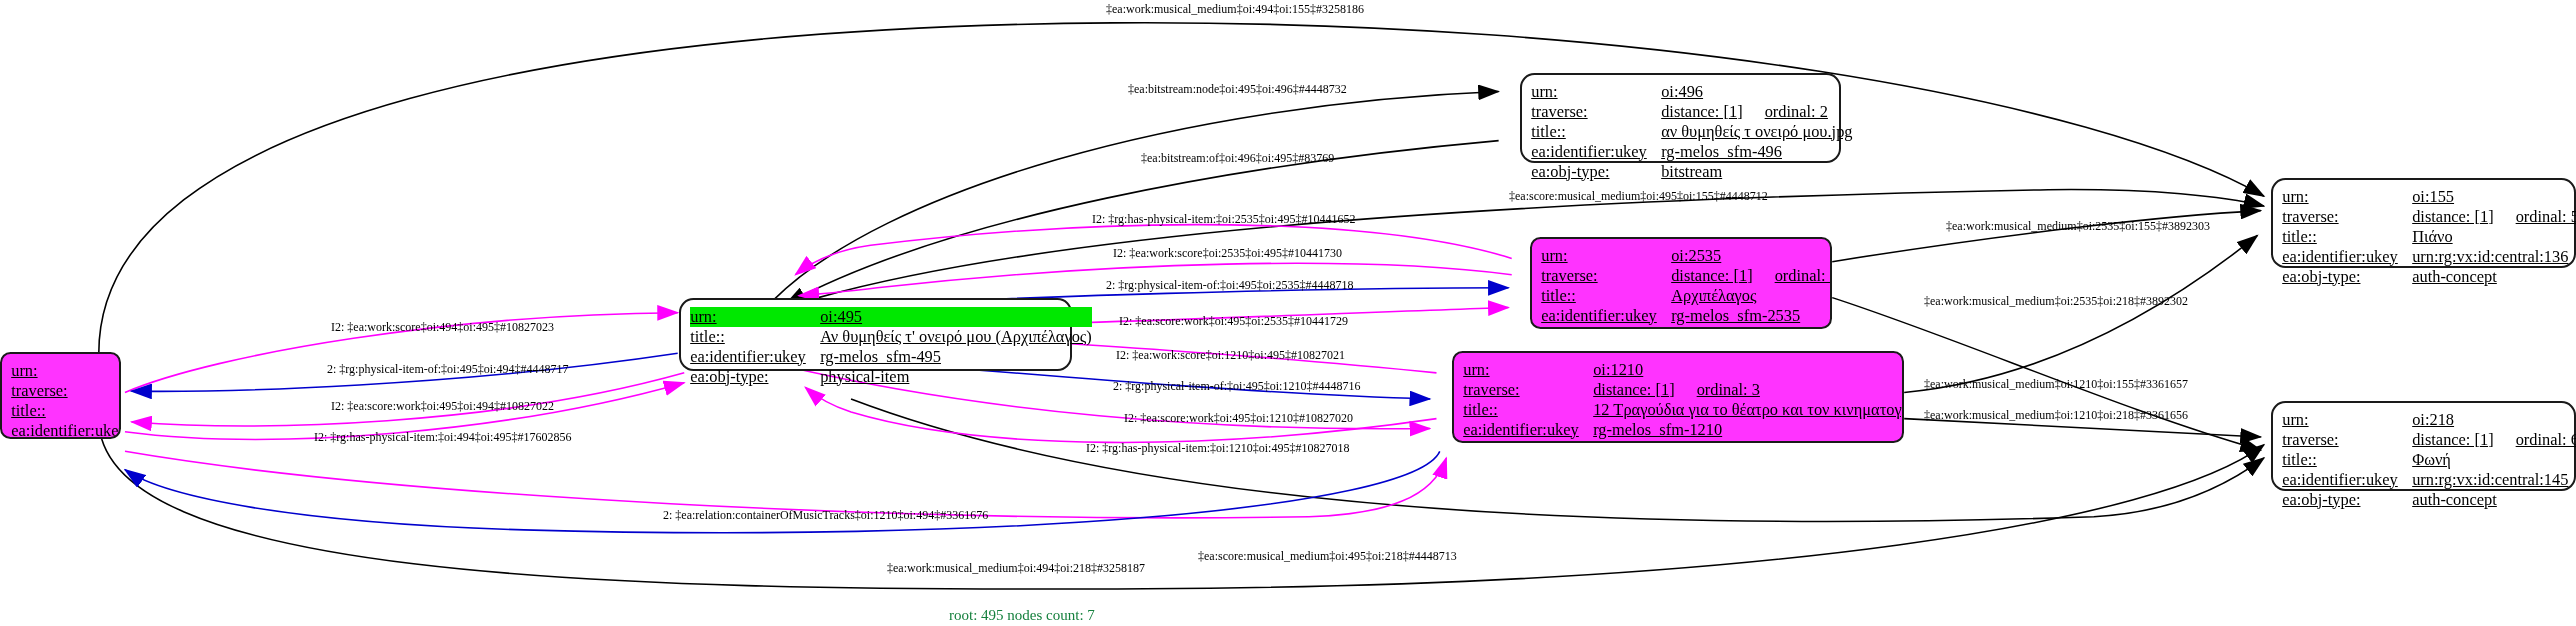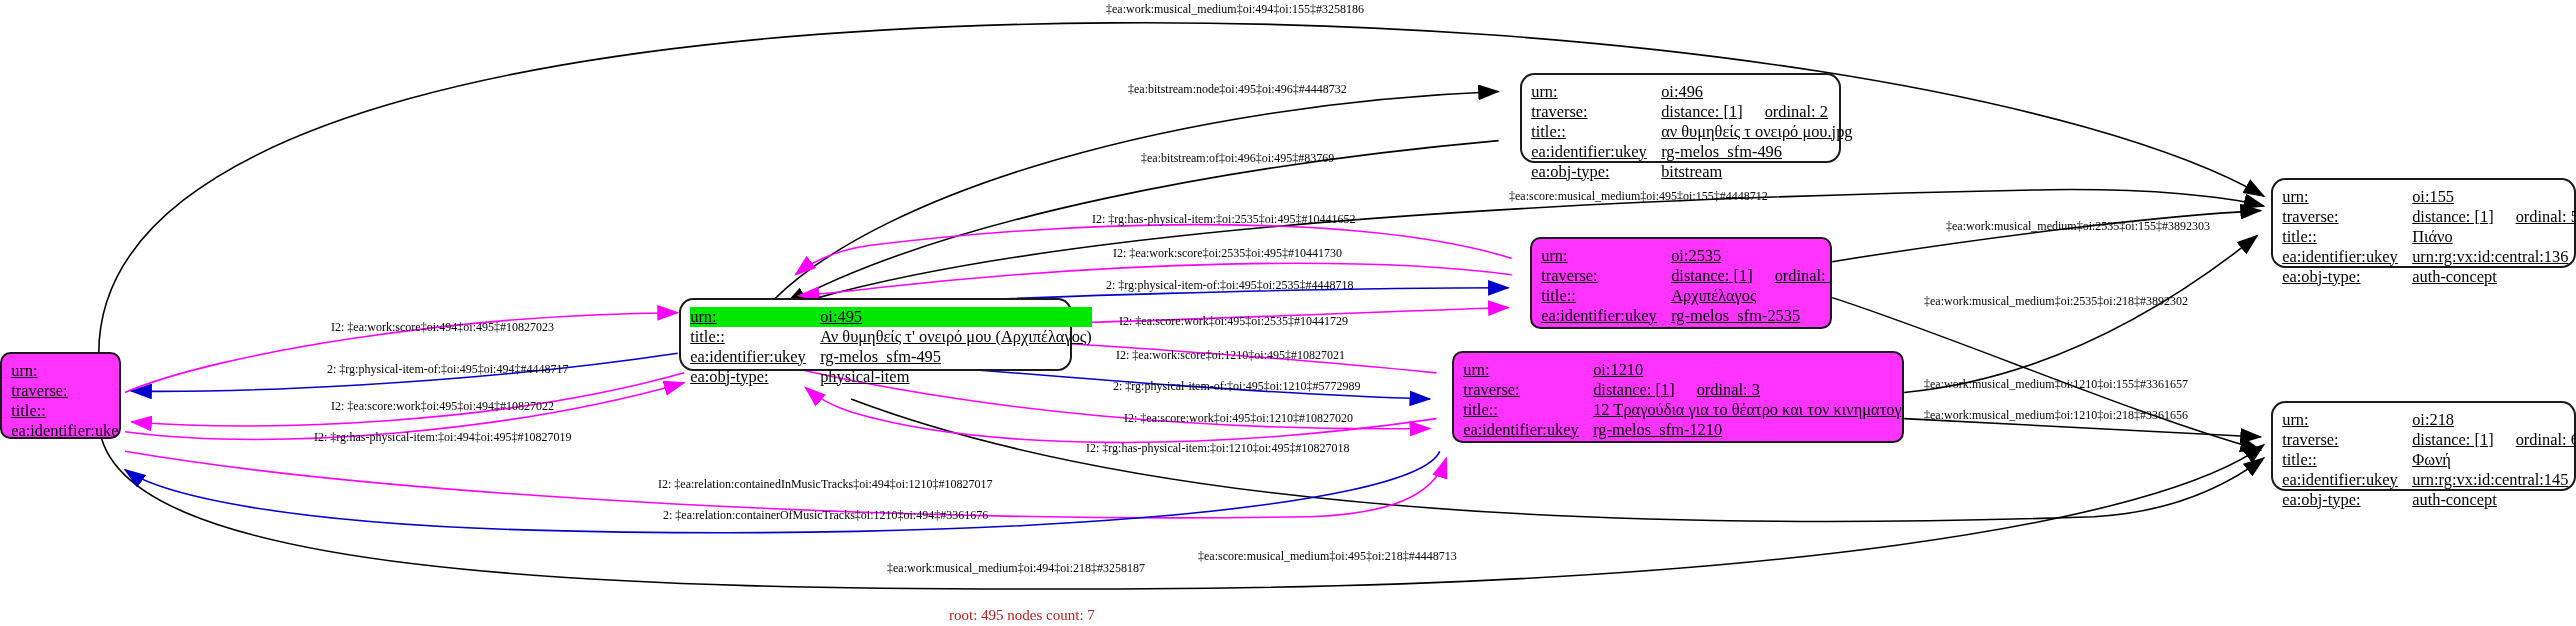--- a/index.html
+++ b/index.html
@@ -39,21 +39,21 @@
     position:absolute;
     font-size:12px;
     line-height:17px;
     color:#000;
     white-space:nowrap;
     z-index:6;
   }
   .footer{
     position:absolute;
     font-size:15px;
-    color:#b91c1c;
+    color:#15803d;
     white-space:nowrap;
   }
 </style>
 </head>
 <body>
 
 <div id="canvas">
 
   <svg id="edges" viewBox="0 0 3936 957">
     <defs>
@@ -293,30 +293,29 @@
   <div class="elabel" style="left:1106px;top:1.3px;">‡ea:work:musical_medium‡oi:494‡oi:155‡#3258186</div>
   <div class="elabel" style="left:1128px;top:81px;">‡ea:bitstream:node‡oi:495‡oi:496‡#4448732</div>
   <div class="elabel" style="left:1141px;top:150px;">‡ea:bitstream:of‡oi:496‡oi:495‡#83769</div>
   <div class="elabel" style="left:1509px;top:188px;">‡ea:score:musical_medium‡oi:495‡oi:155‡#4448712</div>
 
   <div class="elabel" style="left:1092px;top:211px;">I2: ‡rg:has-physical-item:‡oi:2535‡oi:495‡#10441652</div>
   <div class="elabel" style="left:1113px;top:245px;">I2: ‡ea:work:score‡oi:2535‡oi:495‡#10441730</div>
   <div class="elabel" style="left:1106px;top:277px;">2: ‡rg:physical-item-of:‡oi:495‡oi:2535‡#4448718</div>
   <div class="elabel" style="left:1119px;top:313px;">I2: ‡ea:score:work‡oi:495‡oi:2535‡#10441729</div>
   <div class="elabel" style="left:1116px;top:347px;">I2: ‡ea:work:score‡oi:1210‡oi:495‡#10827021</div>
-  <div class="elabel" style="left:1113px;top:378px;">2: ‡rg:physical-item-of:‡oi:495‡oi:1210‡#5772989</div>
+  <div class="elabel" style="left:1113px;top:378px;">2: ‡rg:physical-item-of:‡oi:495‡oi:1210‡#4448716</div>
   <div class="elabel" style="left:1124px;top:410px;">I2: ‡ea:score:work‡oi:495‡oi:1210‡#10827020</div>
   <div class="elabel" style="left:1086px;top:440px;">I2: ‡rg:has-physical-item:‡oi:1210‡oi:495‡#10827018</div>
 
   <div class="elabel" style="left:331px;top:319px;">I2: ‡ea:work:score‡oi:494‡oi:495‡#10827023</div>
   <div class="elabel" style="left:327px;top:361px;">2: ‡rg:physical-item-of:‡oi:495‡oi:494‡#4448717</div>
   <div class="elabel" style="left:331px;top:398px;">I2: ‡ea:score:work‡oi:495‡oi:494‡#10827022</div>
-  <div class="elabel" style="left:314px;top:429px;">I2: ‡rg:has-physical-item:‡oi:494‡oi:495‡#10827019</div>
-
-  <div class="elabel" style="left:658px;top:476px;">I2: ‡ea:relation:containedInMusicTracks‡oi:494‡oi:1210‡#10827017</div>
+  <div class="elabel" style="left:314px;top:429px;">I2: ‡rg:has-physical-item:‡oi:494‡oi:495‡#17602856</div>
+
   <div class="elabel" style="left:663px;top:507px;">2: ‡ea:relation:containerOfMusicTracks‡oi:1210‡oi:494‡#3361676</div>
 
   <div class="elabel" style="left:1924px;top:218px;margin-left:22px;">‡ea:work:musical_medium‡oi:2535‡oi:155‡#3892303</div>
   <div class="elabel" style="left:1924px;top:293px;">‡ea:work:musical_medium‡oi:2535‡oi:218‡#3892302</div>
   <div class="elabel" style="left:1924px;top:376px;">‡ea:work:musical_medium‡oi:1210‡oi:155‡#3361657</div>
   <div class="elabel" style="left:1924px;top:407px;">‡ea:work:musical_medium‡oi:1210‡oi:218‡#3361656</div>
 
   <div class="elabel" style="left:1198px;top:520px;margin-top:28px;">‡ea:score:musical_medium‡oi:495‡oi:218‡#4448713</div>
   <div class="elabel" style="left:887px;top:560px;text-align:center;">‡ea:work:musical_medium‡oi:494‡oi:218‡#3258187</div>
 

